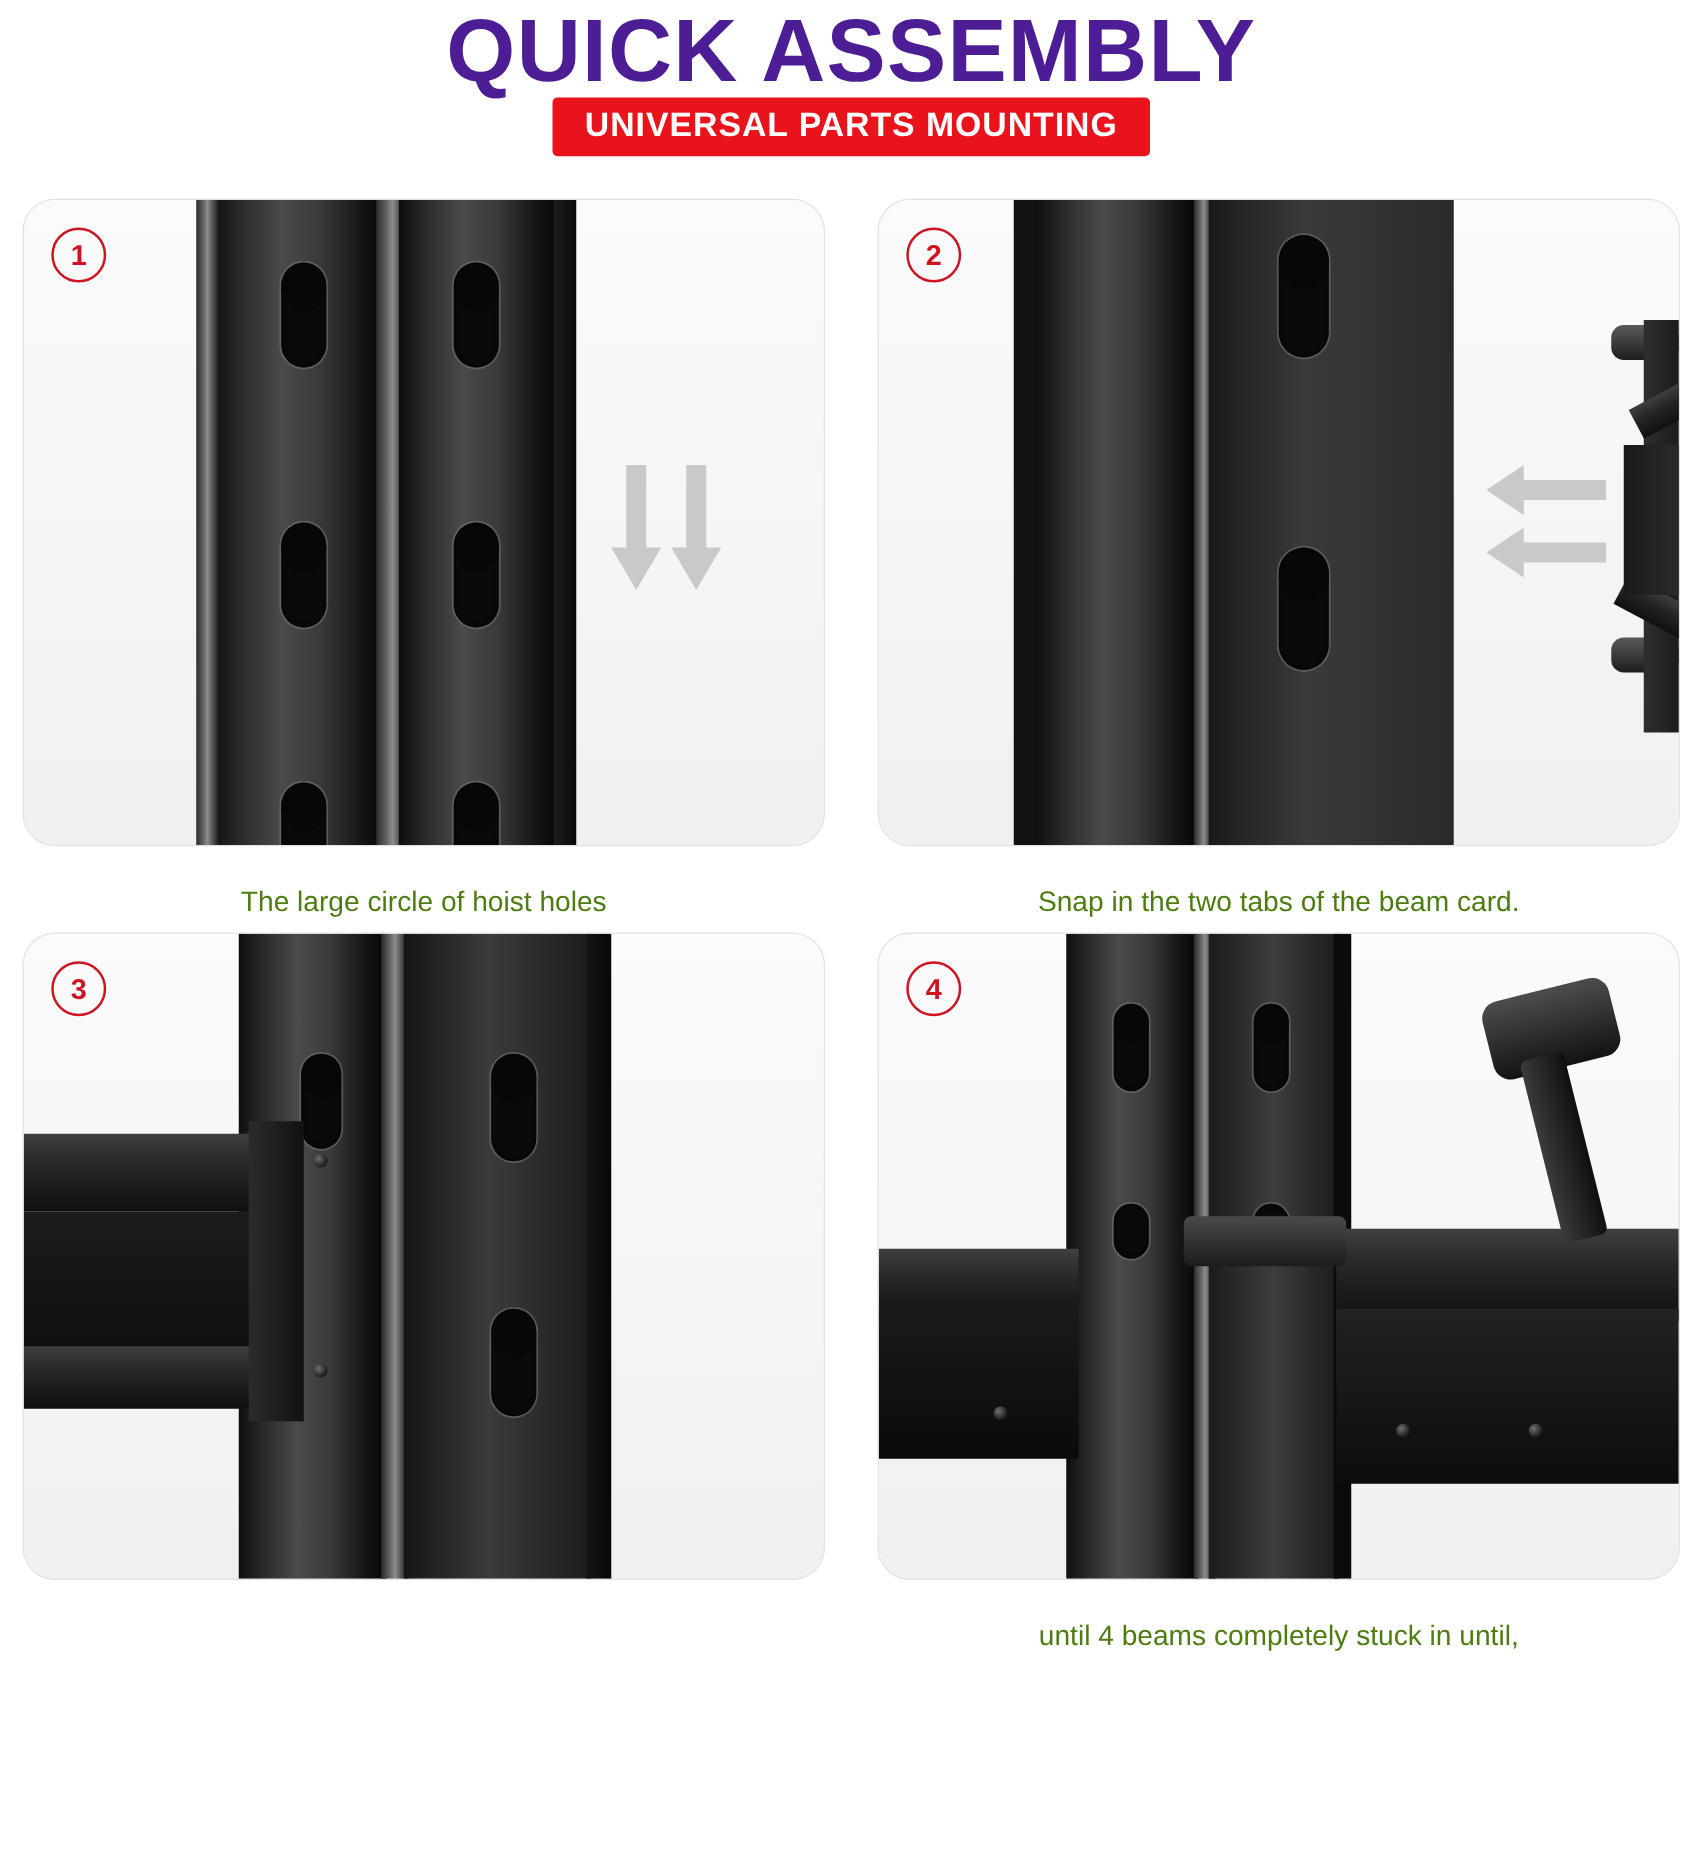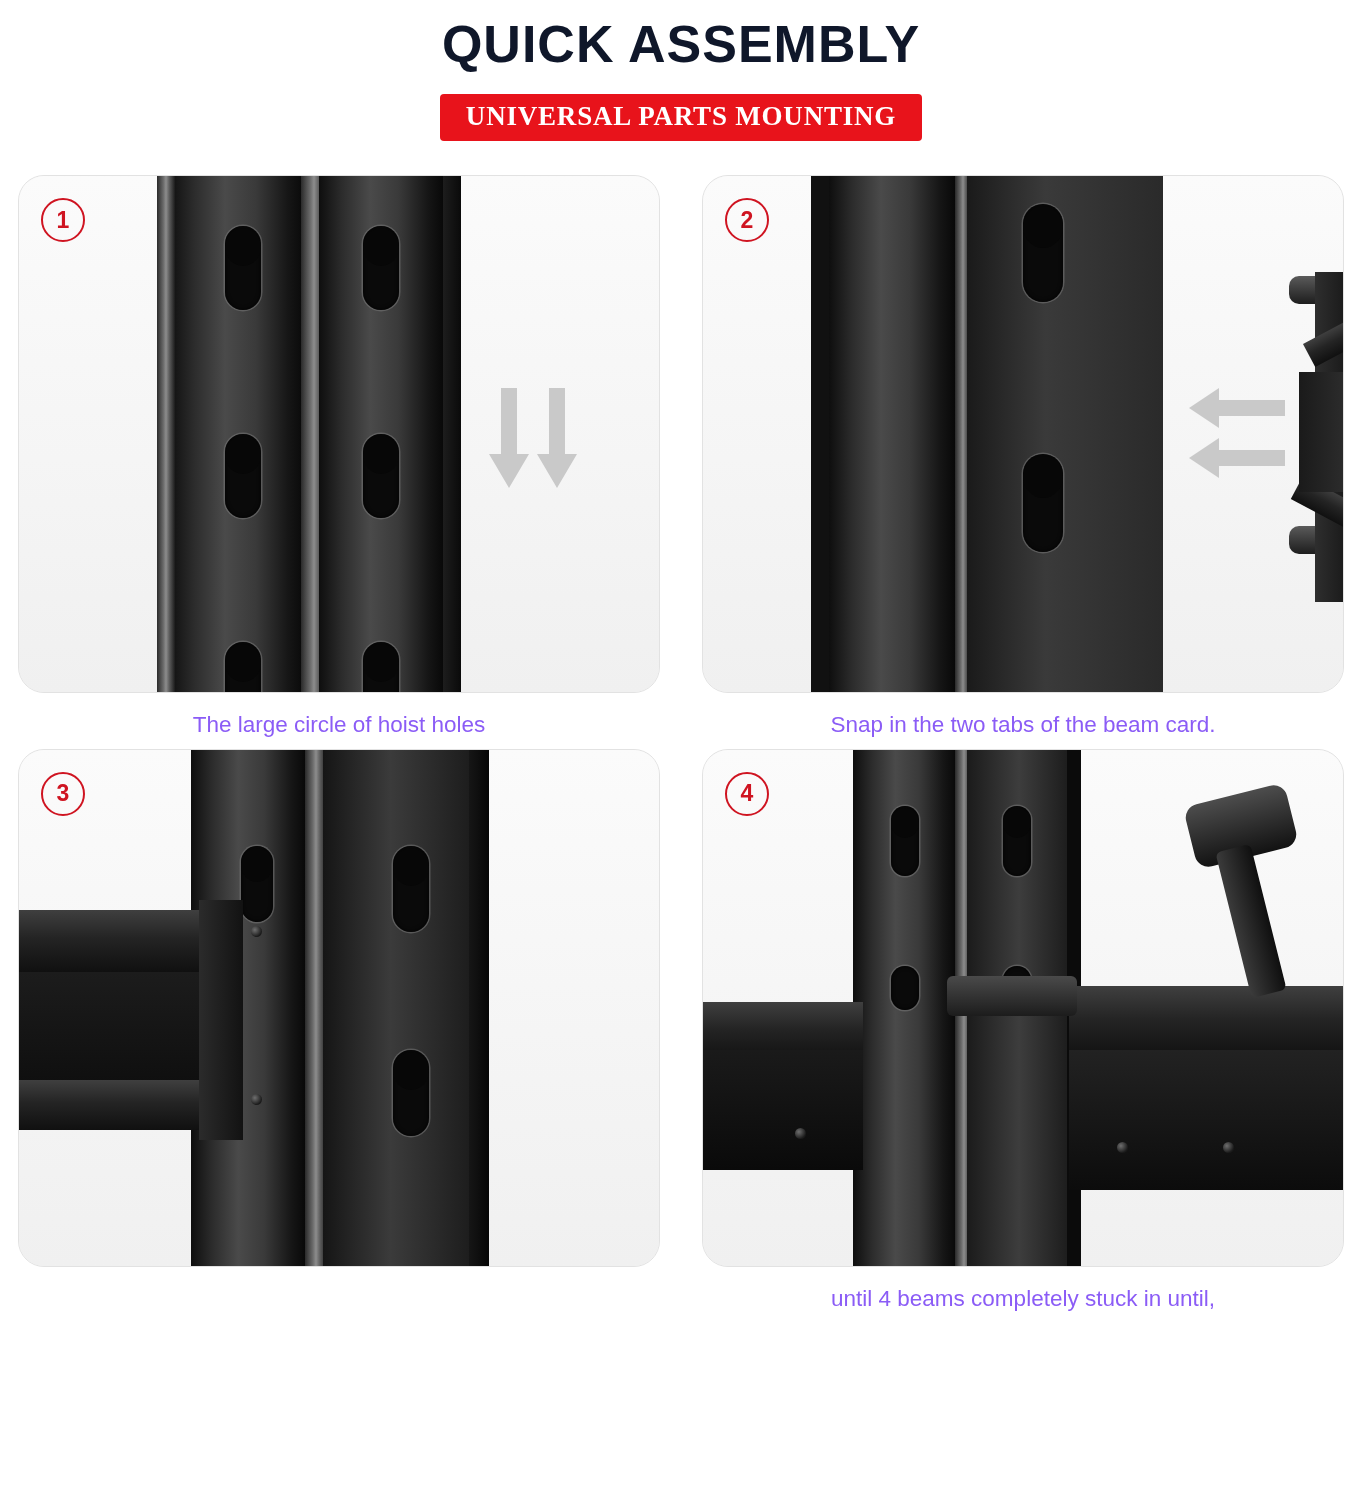--- a/index.html
+++ b/index.html
@@ -20,32 +20,31 @@
     height: 1500px;
     background: #ffffff;
   }
 
   
   .header {
     text-align: center;
     padding-top: 6px;
   }
   .title {
-    font-size: 52px;
+    font-size: 71px;
     font-weight: bold;
     letter-spacing: 1px;
-    color: #0f172a;
+    color: #4c1d95;
     line-height: 1.02;
-    margin: 12px;
+    margin: 0;
   }
   .subtitle-wrap {
-    margin-top: 23px;
+    margin-top: 0;
     display: flex;
     justify-content: center;
-    font-family: Liberation Serif, serif;
   }
   .subtitle {
     background: #e8131b;
     color: #ffffff;
     font-size: 27px;
     font-weight: bold;
     letter-spacing: 0.8px;
     padding: 9px 26px 11px 26px;
     border-radius: 4px;
     display: inline-block;
@@ -70,25 +69,25 @@
   .photo {
     position: relative;
     width: 640px;
     height: 516px;
     border-radius: 26px;
     overflow: hidden;
     background: #f3f3f3;
     border: 1px solid #e2e2e2;
   }
   .caption {
-    margin-top: 16px;
+    margin-top: 29px;
     text-align: center;
     font-size: 22.5px;
     line-height: 1.42;
-    color: #8b5cf6;
+    color: #4d7c0f;
     max-width: 620px;
   }
 
   
   .badge {
     position: absolute;
     top: 22px;
     left: 22px;
     width: 40px;
     height: 40px;

